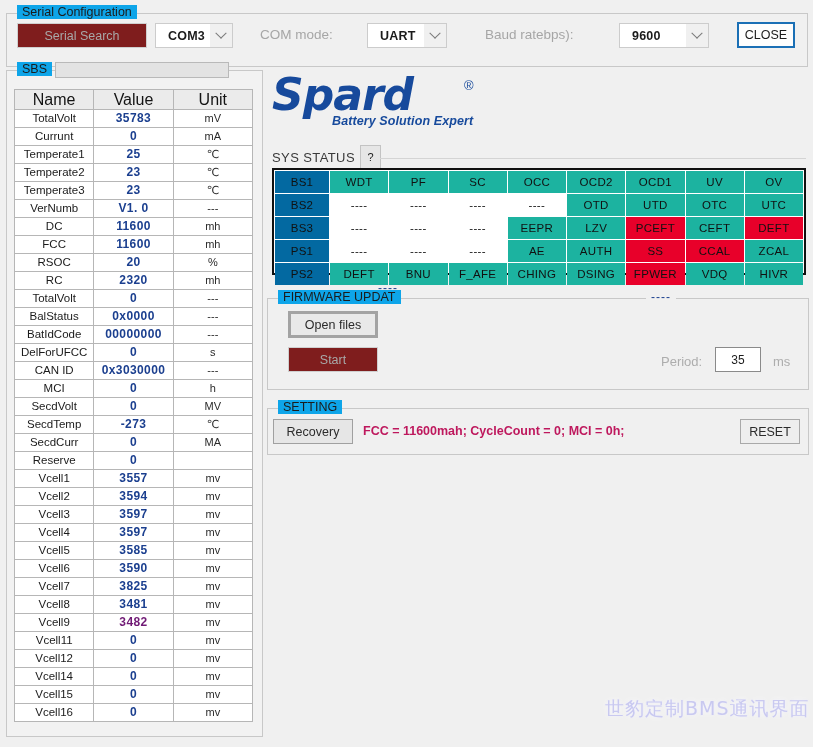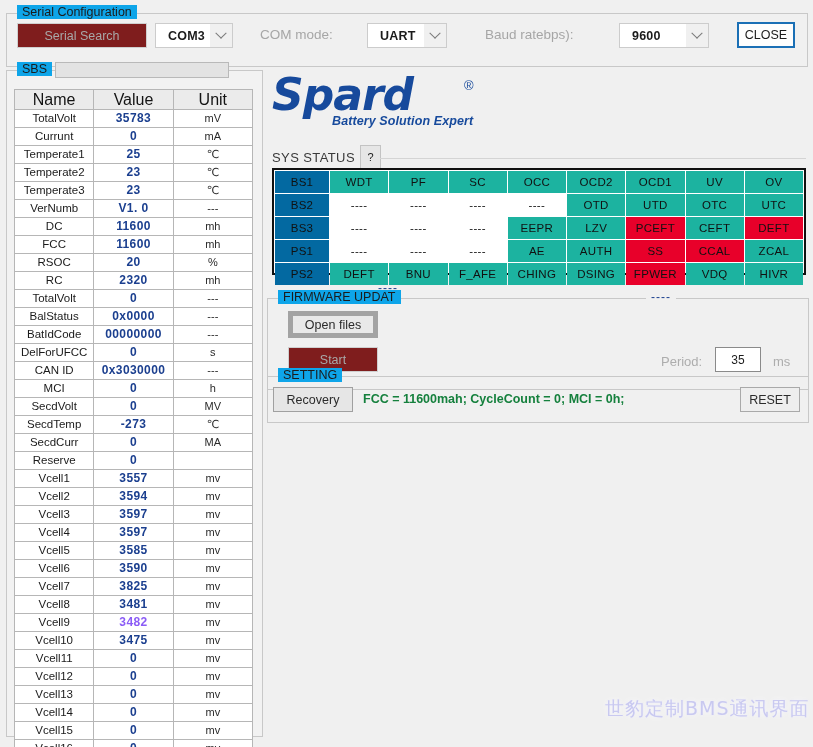--- a/index.html
+++ b/index.html
@@ -61,21 +61,21 @@
     border-collapse:collapse;table-layout:fixed;background:#fff;
     border:1px solid #9a9a9a;
   }
   table.sbs th,table.sbs td{
     border:1px solid #b6b6b6;height:17px;padding:0;text-align:center;
     font-size:11.5px;line-height:17px;overflow:hidden;white-space:nowrap;
   }
   table.sbs th{background:#ebebeb;color:#131313;font-size:16px;height:19px;line-height:19px;font-weight:normal;}
   table.sbs td.name{color:#1a1a1a;width:93px;}
   table.sbs td.value{color:#1b3f8f;font-weight:bold;width:105px;font-size:12px;letter-spacing:.4px;}
-  table.sbs td.value.alert{color:#8b5cf6;}
+  table.sbs td.value.alert{color:#701a75;}
   table.sbs td.unit{color:#2a2a2a;width:39px;font-size:11px;}
 
   
   #logo{position:absolute;left:272px;top:72px;width:210px;height:62px;}
   #logo .wordmark{
     font-family:"DejaVu Sans",sans-serif;
     font-size:44px;font-weight:bold;font-style:italic;color:#174a9c;
     letter-spacing:-1px;line-height:46px;
   }
   #logo .reg{position:absolute;left:192px;top:6px;font-size:13px;color:#174a9c;}
@@ -103,35 +103,35 @@
   }
   td.rowhead{background:#0369a1;width:52px;color:#111;font-size:11.5px;}
   td.on{background:#1cb3a0;}
   td.alarm{background:#e8002a;}
   td.off{background:#fff;}
 
   
   #fw-group{left:267px;top:298px;width:540px;height:90px;}
   #fw-legend-dashes{position:absolute;top:-9px;left:378px;background:#f0f0f0;padding:0 5px;font-size:12px;color:#1b3f8f;letter-spacing:1px;}
   #fw-legend-dashes2{position:absolute;top:-9px;left:100px;background:transparent;font-size:12px;color:#1b3f8f;letter-spacing:1px;}
-  #open-files{left:20px;top:12px;width:90px;height:27px;background:#e9e9e9;border:5px solid #a3a3a3;}
+  #open-files{left:20px;top:12px;width:90px;height:27px;background:#e9e9e9;border:3px solid #a3a3a3;}
   #start-btn{left:20px;top:48px;width:90px;height:25px;}
   #lbl-period{position:absolute;left:393px;top:55px;font-size:13px;color:#adadad;}
   #period-input{
     position:absolute;left:447px;top:48px;width:46px;height:25px;box-sizing:border-box;
     background:#fff;border:1px solid #8a8a8a;font-size:12px;color:#1b1b1b;
     display:flex;align-items:center;justify-content:center;
   }
   #lbl-ms{position:absolute;left:505px;top:55px;font-size:13px;color:#adadad;}
 
   
-  #set-group{left:267px;top:376px;width:540px;height:45px;}
+  #set-group{left:267px;top:408px;width:540px;height:45px;}
   #recovery-btn{left:5px;top:10px;width:80px;height:25px;background:#e6e6e6;border:1px solid #a0a0a0;}
   #setting-info{
-    position:absolute;left:95px;top:15px;font-size:12.5px;font-weight:bold;color:#15803d;white-space:nowrap;
+    position:absolute;left:95px;top:15px;font-size:12.5px;font-weight:bold;color:#be185d;white-space:nowrap;
   }
   #reset-btn{left:472px;top:10px;width:60px;height:25px;background:#eeeeee;border:1px solid #a9a9a9;}
 
   
   #watermark{
     position:absolute;left:605px;top:696px;font-size:19px;color:#c9c9f0;
     font-family:"DejaVu Sans",sans-serif;letter-spacing:1px;
     text-shadow:0 0 6px #ffffff,0 0 2px #e6e6ff;
   }
 </style>
@@ -318,36 +318,26 @@
             <td class="name">Vcell8</td>
             <td class="value">3481</td>
             <td class="unit">mv</td>
           </tr>
           <tr>
             <td class="name">Vcell9</td>
             <td class="value alert">3482</td>
             <td class="unit">mv</td>
           </tr>
           <tr>
-            <td class="name">Vcell10</td>
-            <td class="value">3475</td>
-            <td class="unit">mv</td>
-          </tr>
-          <tr>
             <td class="name">Vcell11</td>
             <td class="value">0</td>
             <td class="unit">mv</td>
           </tr>
           <tr>
             <td class="name">Vcell12</td>
-            <td class="value">0</td>
-            <td class="unit">mv</td>
-          </tr>
-          <tr>
-            <td class="name">Vcell13</td>
             <td class="value">0</td>
             <td class="unit">mv</td>
           </tr>
           <tr>
             <td class="name">Vcell14</td>
             <td class="value">0</td>
             <td class="unit">mv</td>
           </tr>
           <tr>
             <td class="name">Vcell15</td>

